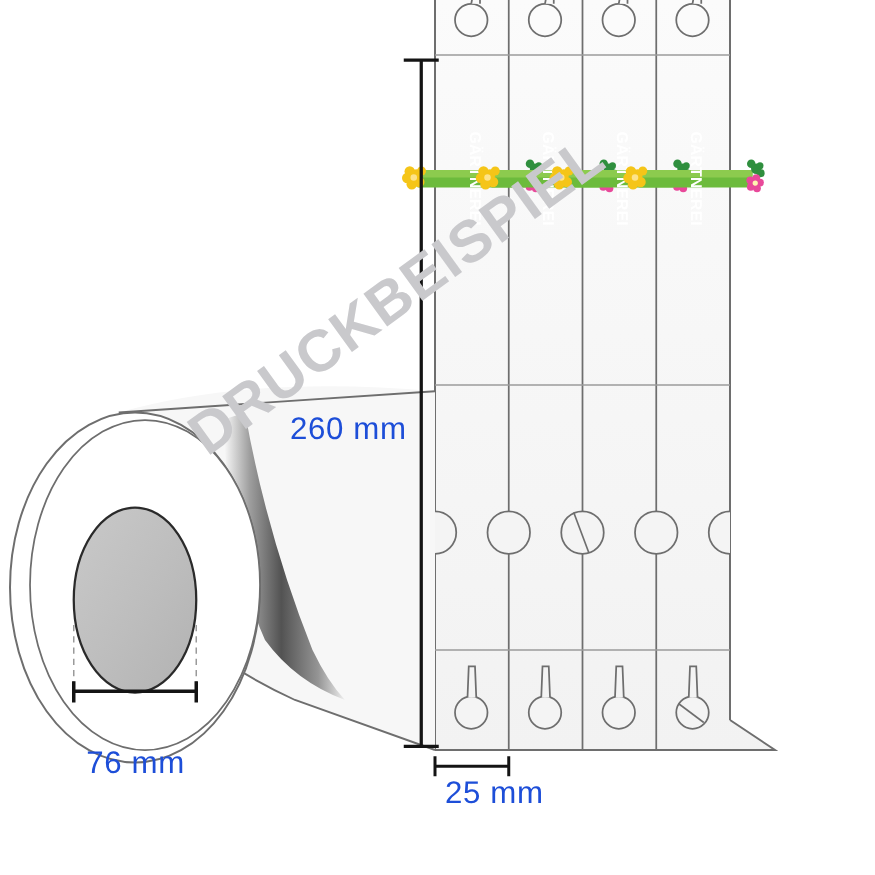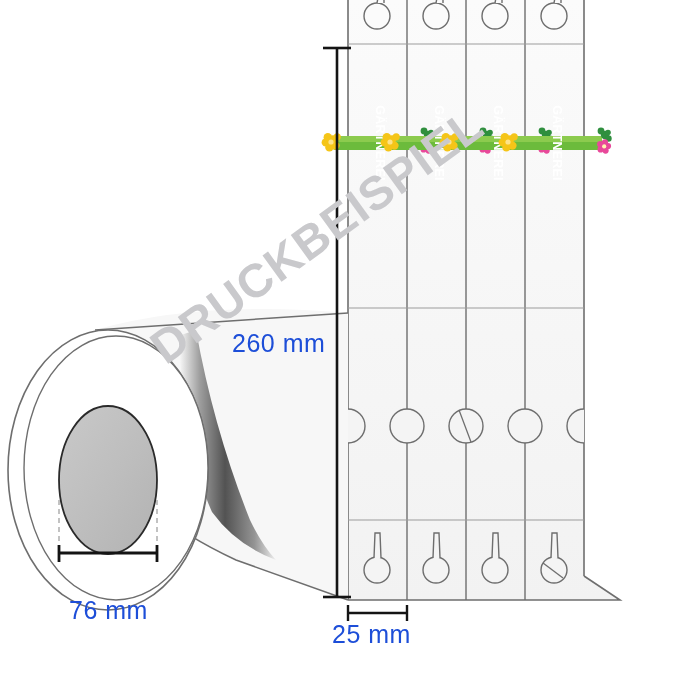--- a/index.html
+++ b/index.html
@@ -35,21 +35,21 @@
     left: 232px;
     top: 329px;
     font-size: 25px;
   }
   #dim-core-text {
     left: 69px;
     top: 596px;
     font-size: 25px;
   }
   #dim-width-text {
-    left: 332px;
+    left: 356px;
     top: 620px;
     font-size: 25px;
   }
   .wm {
     position: absolute;
     left: 140px;
     top: 330px;
     width: 420px;
     font-size: 47px;
     font-weight: 700;

